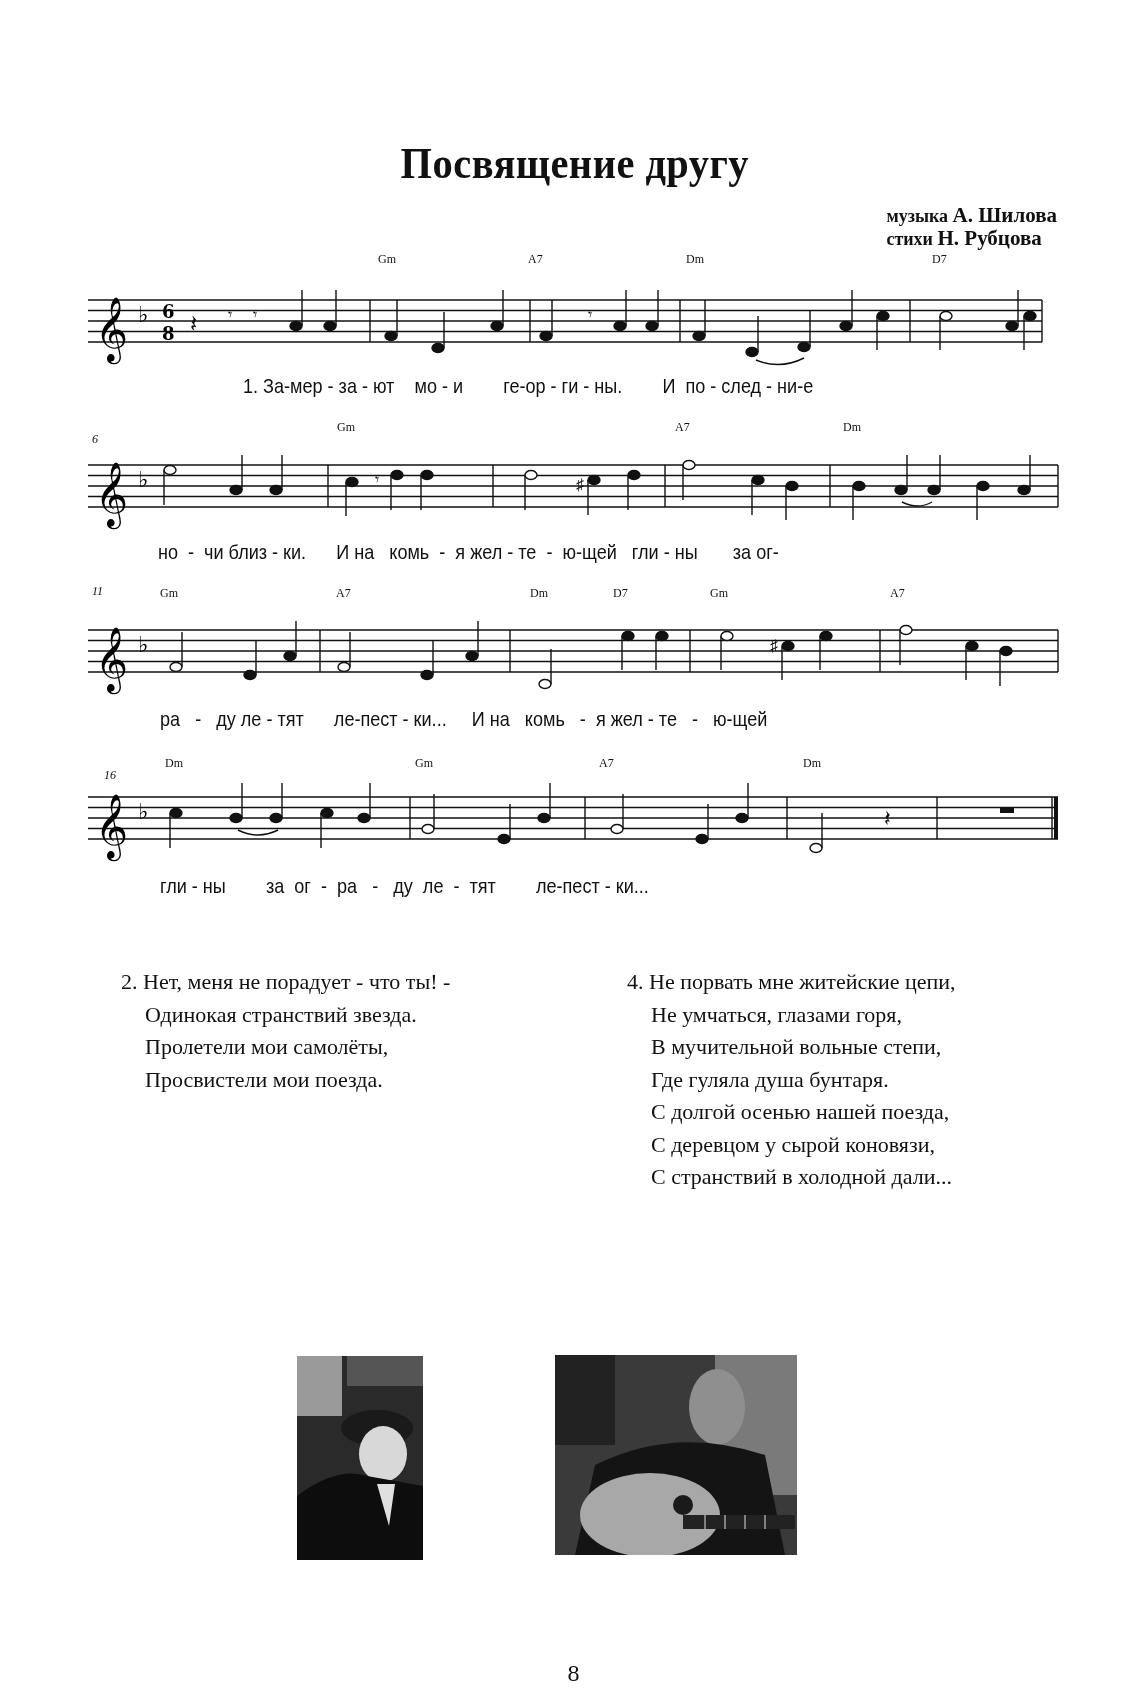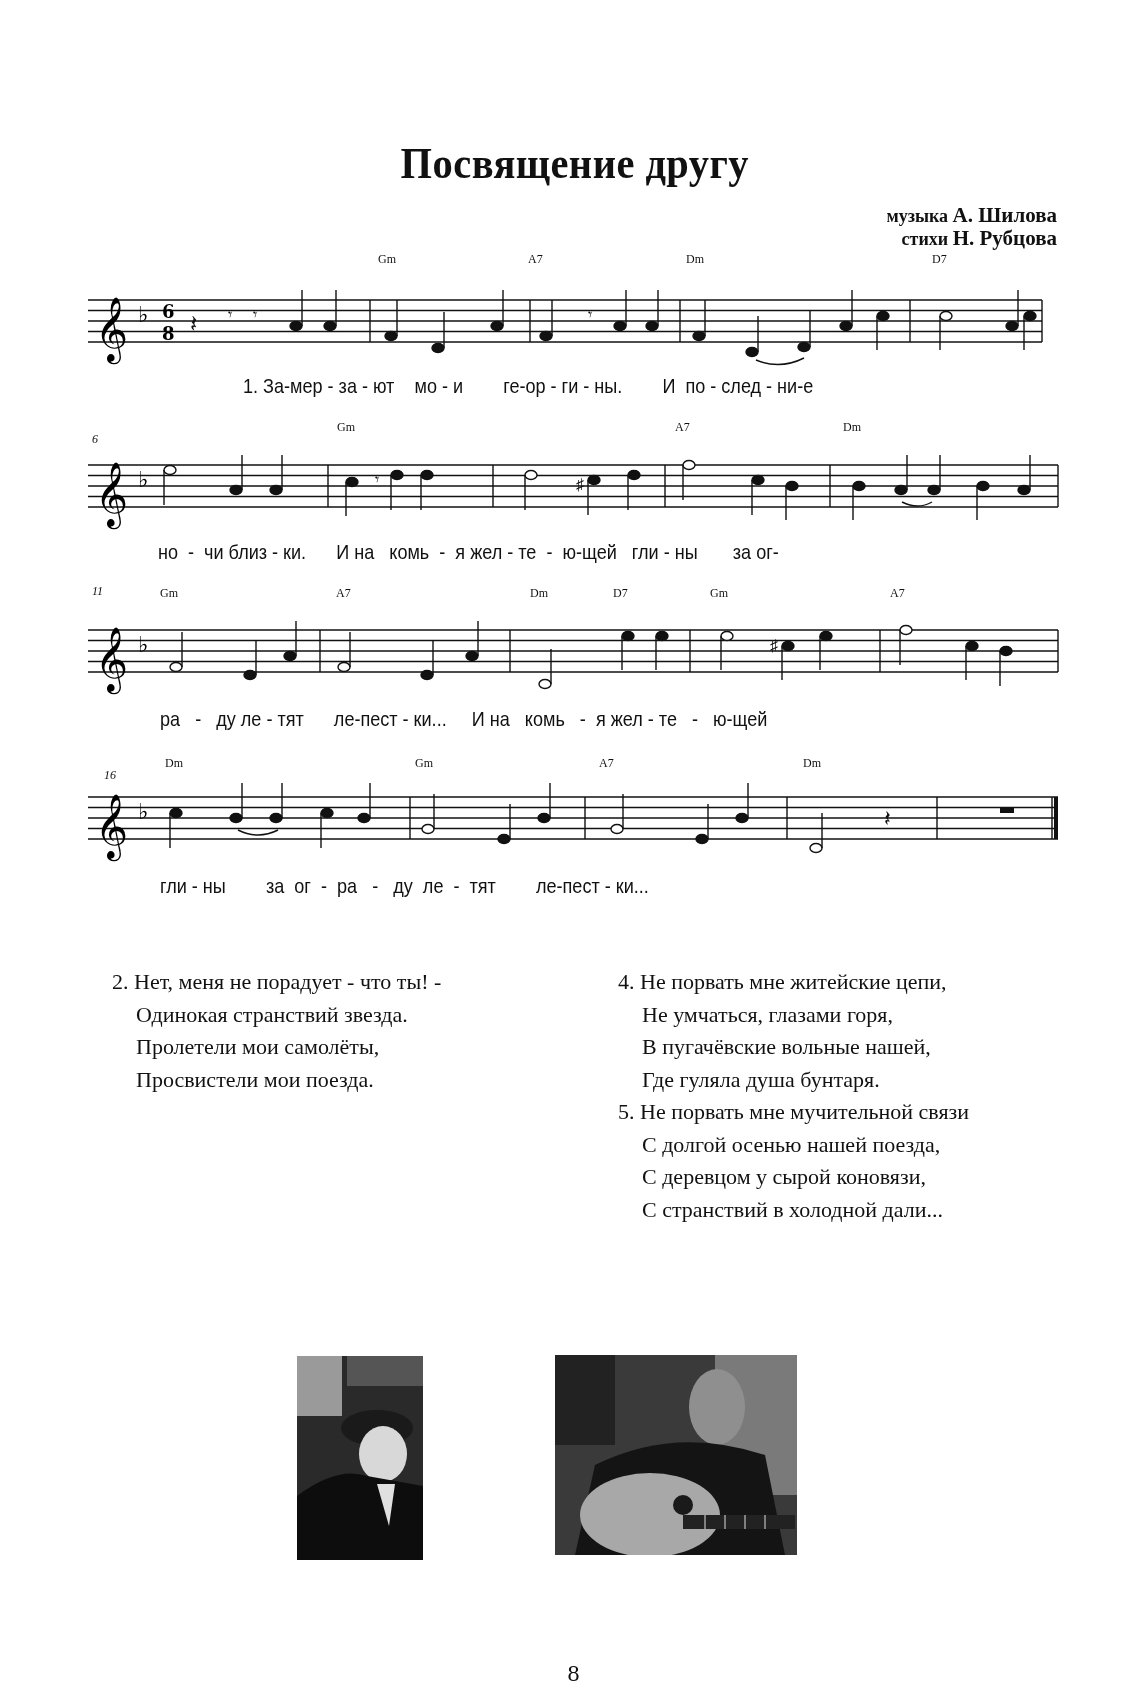--- a/index.html
+++ b/index.html
@@ -2,27 +2,27 @@
 <html><head>
 <meta charset="utf-8">
 <style>
   html, body { margin: 0; padding: 0; background: #ffffff; }
   body { width: 1147px; height: 1707px; position: relative; overflow: hidden;
          font-family: "Liberation Serif", "DejaVu Serif", serif; color: #111; }
   .abs { position: absolute; }
   .title { left: 0; width: 1147px; top: 138px; text-align: center;
            font-family: "Liberation Serif", serif; font-weight: bold; font-size: 44px;
            letter-spacing: 0.5px; transform: scaleX(0.92); transform-origin: 590px 0; }
-  .credits { right: 90px; top: 204px; text-align: right; font-weight: bold; font-size: 18px; line-height: 22px; }
+  .credits { right: 90px; top: 204px; text-align: left; font-weight: bold; font-size: 18px; line-height: 22px; }
   .credits .big { font-size: 21px; }
   .chord { font-size: 12px; font-family: "Liberation Serif", serif; }
   .measure-num { font-size: 12px; font-style: italic; }
   .lyrics { font-size: 21px; font-family: "Liberation Sans", sans-serif; white-space: pre; transform: scaleX(0.86); transform-origin: 0 0; }
   .verses { font-size: 22px; line-height: 32.5px; font-family: "Liberation Serif", serif; }
-  .verse-line { white-space: nowrap; }
+  .verse-line { white-space: nowrap; margin-left: 9px; }
   .verse-line.cont { padding-left: 24px; }
   .photo { background: #1a1a1a; overflow: hidden; }
   .page-num { left: 0; width: 1147px; text-align: center; top: 1690px; font-size: 24px; transform: translateY(-30px); }
   svg.staff { position: absolute; left: 0; }
 </style>
 </head>
 <body>
 
 <div class="abs title">Посвящение другу</div>
 
@@ -290,25 +290,24 @@
     <div class="verse-line cont">Одинокая странствий звезда.</div>
     <div class="verse-line cont">Пролетели мои самолёты,</div>
     <div class="verse-line cont">Просвистели мои поезда.</div>
   </div>
 </div>
 
 <div class="abs verses" style="left:618px;top:966px">
   <div>
     <div class="verse-line"><span>4.</span> <span>Не порвать мне житейские цепи,</span></div>
     <div class="verse-line cont">Не умчаться, глазами горя,</div>
-    <div class="verse-line cont">В пугачёвские вольные нашей,</div>
+    <div class="verse-line cont">В мучительной вольные степи,</div>
     <div class="verse-line cont">Где гуляла душа бунтаря.</div>
   </div>
   <div>
-    <div class="verse-line"><span>5.</span> <span>Не порвать мне мучительной связи</span></div>
     <div class="verse-line cont">С долгой осенью нашей поезда,</div>
     <div class="verse-line cont">С деревцом у сырой коновязи,</div>
     <div class="verse-line cont">С странствий в холодной дали...</div>
   </div>
 </div>
 
 <div class="abs photo" style="left:297px;top:1356px;width:126px;height:204px" title="Black-and-white photo of a man in a cap and dark coat">
   <svg width="126" height="204" viewBox="0 0 126 204">
     <rect width="126" height="204" fill="#2a2a2a"></rect>
     <rect x="0" y="0" width="45" height="60" fill="#9a9a9a"></rect>

